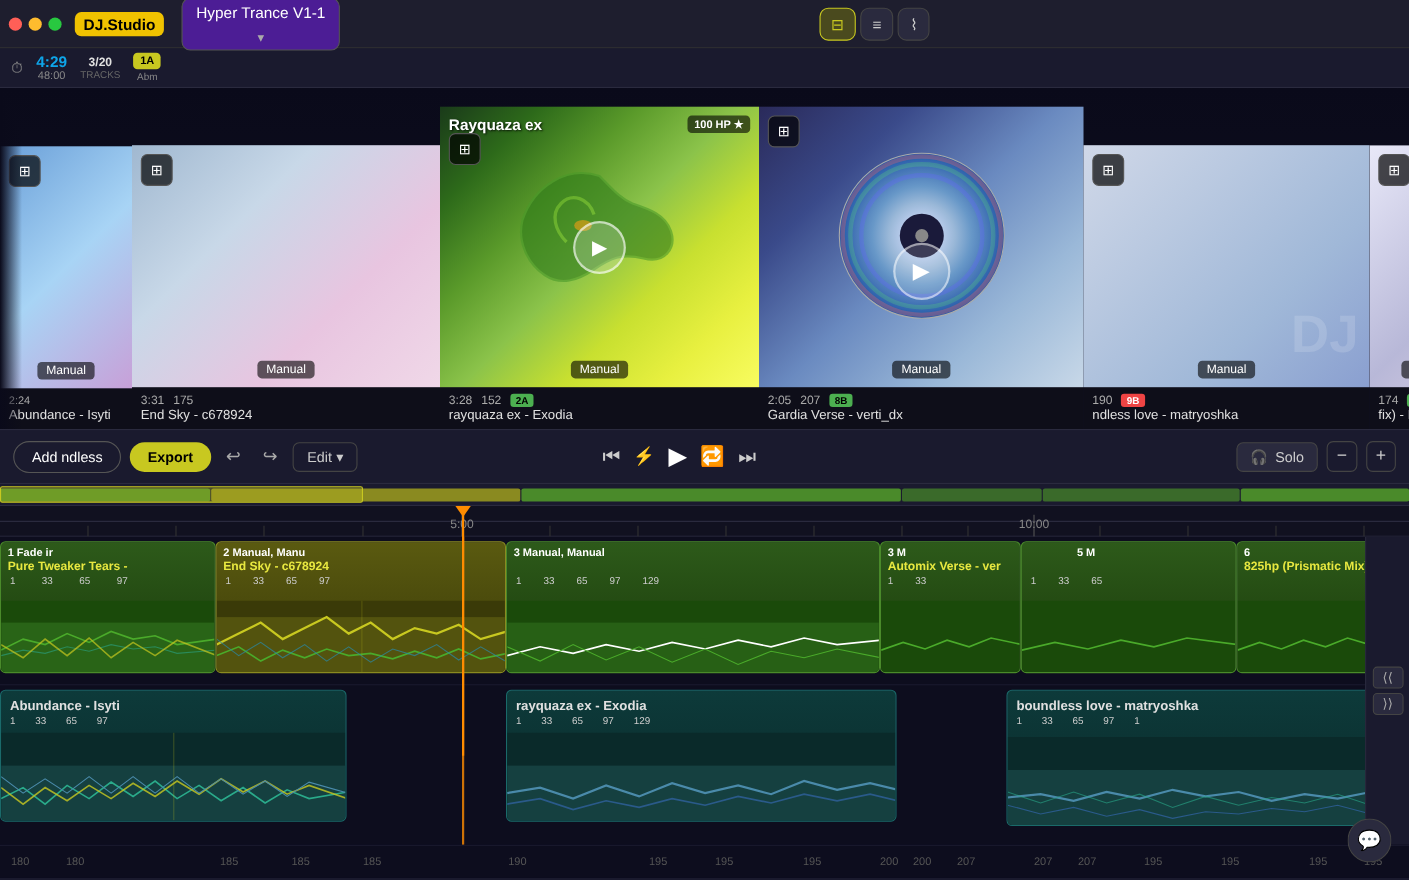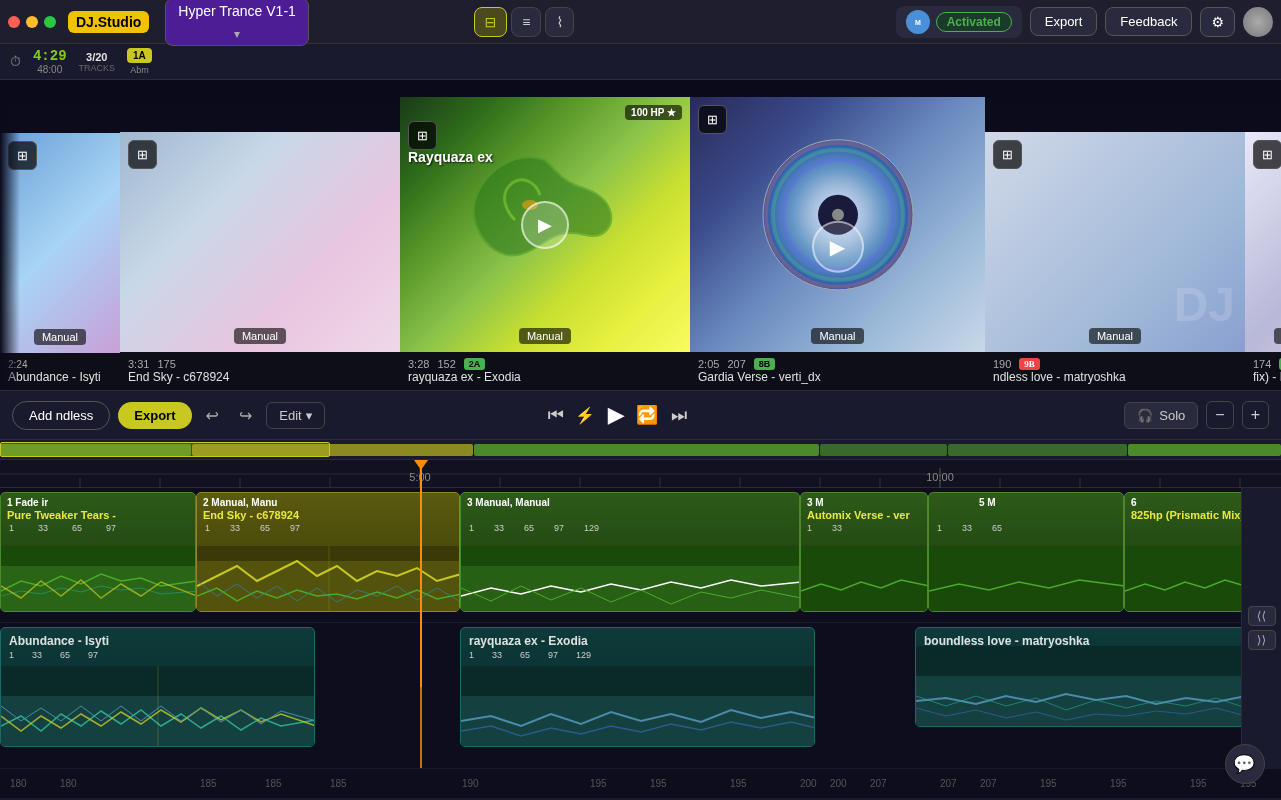--- a/index.html
+++ b/index.html
@@ -99,21 +99,21 @@
     .secondary-bar {
       display: flex;
       align-items: center;
       height: 36px;
       background: #1a1a2e;
       border-bottom: 1px solid #2a2a3e;
       padding: 0 10px;
       gap: 12px;
     }
     .time-display { display: flex; flex-direction: column; align-items: center; }
-    .time-main { font-size: 14px; font-weight: 700; color: #84cc16; font-family: Liberation Mono, monospace; }
+    .time-main { font-size: 14px; font-weight: 700; color: #0ea5e9; }
     .time-sub { font-size: 10px; color: #888; }
     .tracks-info { display: flex; flex-direction: column; align-items: center; }
     .tracks-main { font-size: 11px; color: #e0e0e0; font-weight: 600; }
     .key-badge {
       background: #c8c820; color: #000; font-size: 10px; font-weight: 700; padding: 2px 6px; border-radius: 4px;
     }
     .clock-icon { color: #888; font-size: 14px; }
 
     
     .cards-area {
@@ -282,35 +282,20 @@
     <span>Hyper Trance V1-1</span>
     <span class="chevron">▾</span>
   </div>
 
   <div class="top-center-controls">
     <button class="ctrl-btn active">⊟</button>
     <button class="ctrl-btn">≡</button>
     <button class="ctrl-btn">⌇</button>
   </div>
 
-  <div class="top-right">
-    <div class="mixed-inkey">
-      <div class="mixed-inkey-icon">
-        <svg width="14" height="14" viewBox="0 0 14 14">
-            <circle cx="7" cy="7" r="6" fill="#4a90d9"></circle>
-            <text x="7" y="10" text-anchor="middle" font-size="7" fill="#fff" font-weight="bold">M</text>
-          </svg>
-      </div>
-      <span class="activated-badge">Activated</span>
-    </div>
-    <button class="export-btn">Export</button>
-    <button class="feedback-btn">Feedback</button>
-    <button class="settings-btn">⚙</button>
-    <div class="avatar" style="background: radial-gradient(circle, #aaa, #777);"></div>
-  </div>
 </div>
 
 <div class="secondary-bar">
   <span class="clock-icon">⏱</span>
   <div class="time-display">
     <span class="time-main">4:29</span>
     <span class="time-sub">48:00</span>
   </div>
   <div class="tracks-info">
     <span class="tracks-main">3/20</span>
@@ -353,21 +338,21 @@
         <span style="font-size:11px;color:#aaa;">3:31</span>
         <span style="font-size:11px;color:#aaa;">175</span>
       </div>
       <div style="font-size:12px;color:#e0e0e0;font-weight:500;">End Sky - c678924</div>
     </div>
   </div>
 
   <div style="position:relative; width:290px; flex-shrink:0; align-self:flex-end;">
     <div style="height:255px; background: linear-gradient(135deg,#1a3a1a,#2d6a1a,#5a9a2a,#8bc34a,#c8e030,#e8f040,#f8fc60); position:relative; overflow:hidden;">
 
-      <div style="position:absolute;top:8px;left:8px;font-size:14px;font-weight:900;color:#fff;text-shadow:1px 1px 2px rgba(0,0,0,0.8);margin-top:44px;">Rayquaza ex</div>
+      <div style="position:absolute;top:8px;left:8px;font-size:14px;font-weight:900;color:#fff;text-shadow:1px 1px 2px rgba(0,0,0,0.8);">Rayquaza ex</div>
       <div style="position:absolute;top:8px;right:8px;background:rgba(0,0,0,0.6);color:#fff;font-size:10px;font-weight:700;padding:2px 6px;border-radius:4px;">100 HP ★</div>
 
       <div style="position:absolute;top:20px;left:0;right:0;bottom:50px;display:flex;align-items:center;justify-content:center;">
         <svg width="180" height="140" viewBox="0 0 180 140" opacity="0.6">
           <path d="M90 20 C60 10 30 30 20 60 C15 80 25 100 40 110 C55 120 70 115 85 105 C100 95 110 90 130 95 C150 100 160 85 155 70 C150 55 135 50 120 45 C108 40 100 30 90 20 Z" fill="#2d7a1a" stroke="#4a9a2a" stroke-width="2"></path>
           <path d="M60 80 C50 70 45 55 55 45 C65 35 80 40 85 55" fill="none" stroke="#6ab82a" stroke-width="3"></path>
           <ellipse cx="75" cy="65" rx="8" ry="5" fill="#ff8c00" opacity="0.8"></ellipse>
         </svg>
       </div>
       <div style="position:absolute;top:8px;left:8px;">
@@ -441,21 +426,21 @@
       <div style="position:absolute;top:8px;left:8px;">
         <div style="background:rgba(0,0,0,0.7);border:1px solid #555;border-radius:6px;padding:6px 8px;font-size:13px;color:#fff;">⊞</div>
       </div>
       <div style="position:absolute;bottom:8px;left:0;right:0;text-align:center;">
         <span style="background:rgba(0,0,0,0.6);border-radius:4px;padding:2px 8px;font-size:11px;color:#fff;">Manual</span>
       </div>
     </div>
     <div style="background:rgba(15,15,25,0.95);padding:6px 8px;">
       <div style="display:flex;align-items:center;gap:8px;">
         <span style="font-size:11px;color:#aaa;">190</span>
-        <span style="background:#ef4444;color:#fff;font-size:9px;font-weight:700;padding:1px 5px;border-radius:3px;font-family:Liberation Serif, serif;">9B</span>
+        <span style="background:#ef4444;color:#fff;font-size:9px;font-weight:700;padding:1px 5px;border-radius:3px;">9B</span>
       </div>
       <div style="font-size:12px;color:#e0e0e0;font-weight:500;">ndless love - matryoshka</div>
     </div>
   </div>
 
   <div style="position:relative; width:100px; flex-shrink:0; align-self:flex-end; overflow:hidden;">
     <div style="height:220px; background: linear-gradient(135deg,#e8e8f8,#d0d0e8,#b8b8d8,#d0c8e0); position:relative; overflow:hidden;">
       <div style="position:absolute;top:8px;left:8px;">
         <div style="background:rgba(0,0,0,0.7);border:1px solid #555;border-radius:6px;padding:6px 8px;font-size:13px;color:#fff;">⊞</div>
       </div>
@@ -703,21 +688,21 @@
         <div style="position:absolute;bottom:0;left:0;right:0;height:80px;">
           <svg width="100%" height="80" preserveAspectRatio="none">
             <rect width="100%" height="80" fill="#0a2a2a"></rect>
             <rect x="0" y="30" width="355" height="50" fill="#1a4a4a" opacity="0.7"></rect>
             <polyline points="0,55 30,50 60,60 90,48 120,58 150,46 180,55 210,48 240,56 270,44 300,52 330,46 355,52" fill="none" stroke="#4a8aaa" stroke-width="2"></polyline>
             <polyline points="0,65 30,60 60,70 90,62 120,68 150,60 180,66 210,58 240,64 270,56 300,62 330,56 355,62" fill="none" stroke="#2a5a8a" stroke-width="1.5"></polyline>
           </svg>
         </div>
       </div>
 
-      <div style="position:absolute;left:915px;top:4px;width:350px;height:100px;background:linear-gradient(180deg,#0d3a3a,#0a2a2a);border:1px solid #1a6a6a;border-radius:5px;overflow:hidden;">
+      <div style="position:absolute;left:915px;top:4px;width:350px;height:124px;background:linear-gradient(180deg,#0d3a3a,#0a2a2a);border:1px solid #1a6a6a;border-radius:5px;overflow:hidden;">
         <div style="position:absolute;top:6px;left:8px;font-size:12px;font-weight:600;color:#e0e0e0;z-index:3;">boundless love - matryoshka</div>
         <div style="position:absolute;top:22px;left:0;right:0;display:flex;gap:18px;padding:0 8px;">
           <span style="font-size:9px;color:#ccc;">1</span>
           <span style="font-size:9px;color:#ccc;">33</span>
           <span style="font-size:9px;color:#ccc;">65</span>
           <span style="font-size:9px;color:#ccc;">97</span>
           <span style="font-size:9px;color:#ccc;">1</span>
         </div>
         <div style="position:absolute;bottom:0;left:0;right:0;height:80px;">
           <svg width="100%" height="80" preserveAspectRatio="none">

